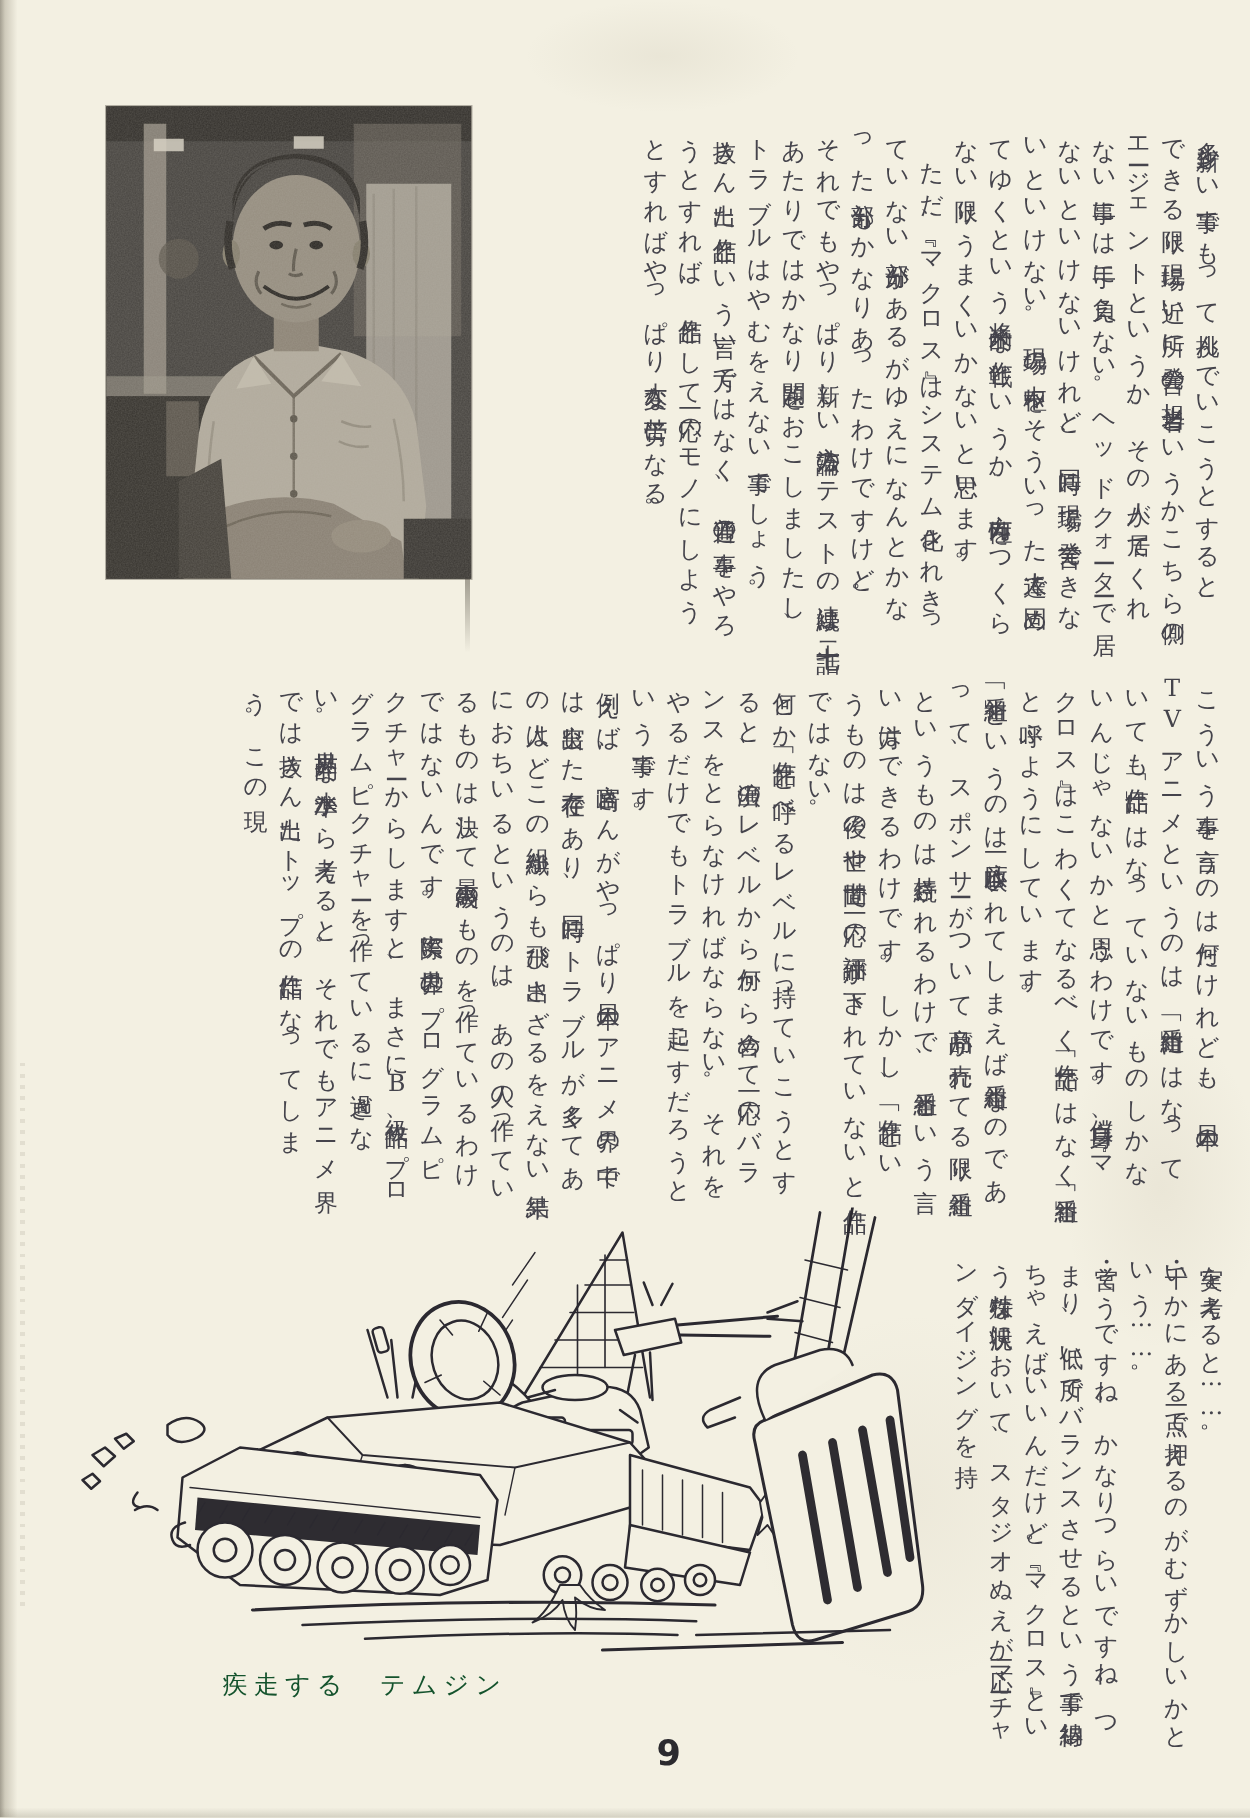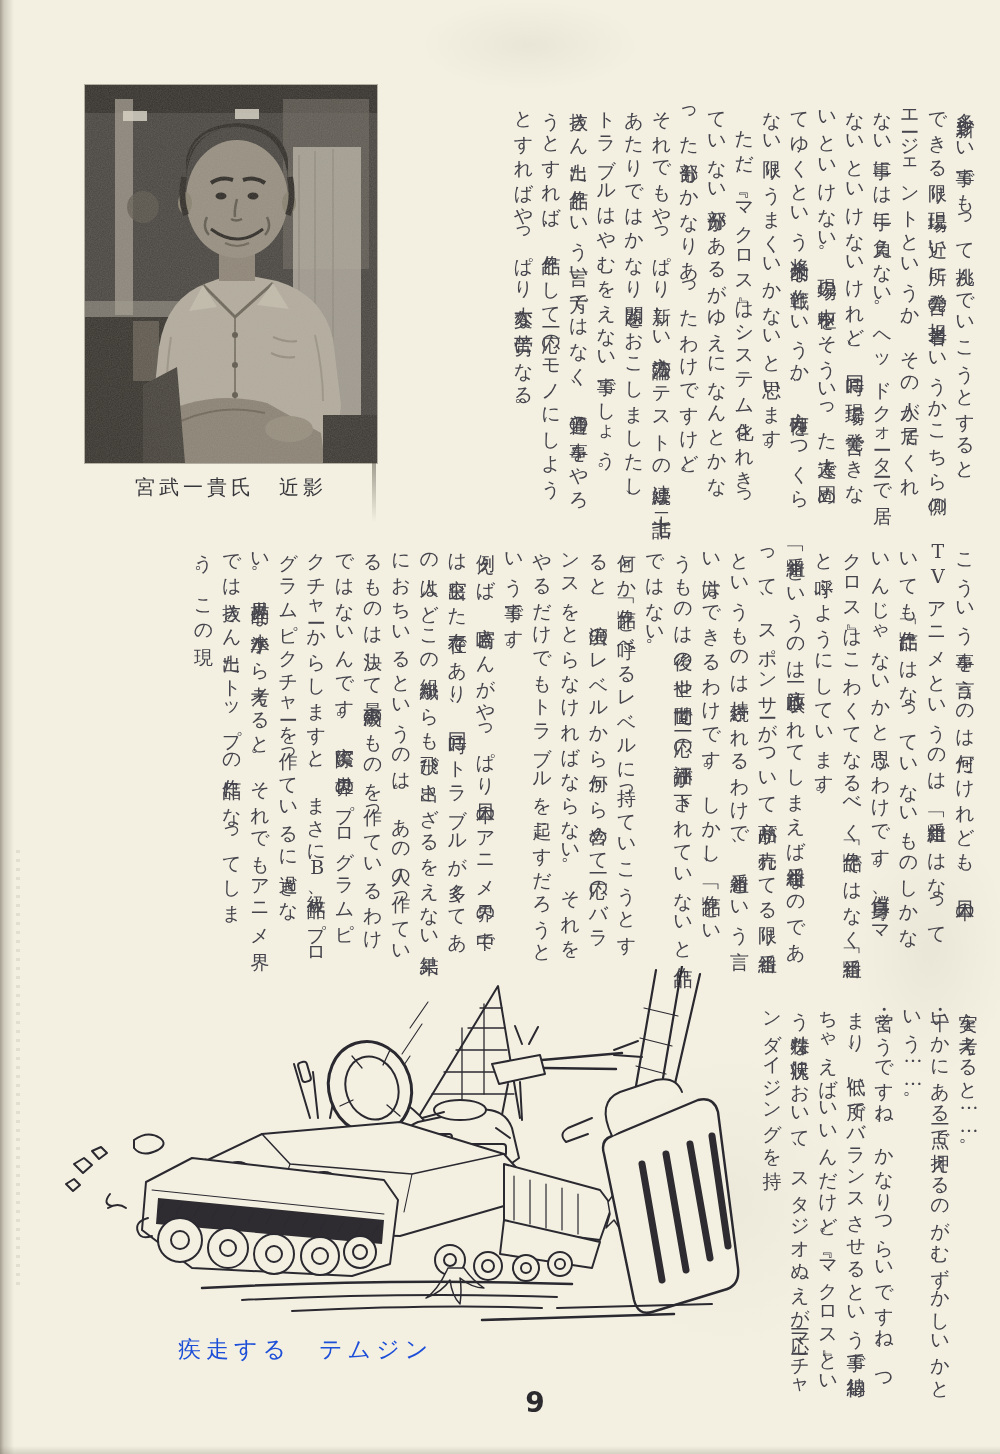--- a/index.html
+++ b/index.html
@@ -61,21 +61,21 @@
   .vtext p.indent{text-indent:1em;}
   .block1{left:383px;top:98px;width:596px;height:412px;font-size:19px;line-height:27.6px;letter-spacing:2.4px;}
   .block2{left:82px;top:540px;width:898px;height:418px;font-size:19px;line-height:28.2px;letter-spacing:2.6px;}
   .block3{left:735px;top:998px;width:248px;height:402px;font-size:19px;line-height:28px;letter-spacing:1.1px;}
 
   
   .tank-wrap{position:absolute;left:52px;top:966px;width:692px;height:362px;}
   .tank-wrap svg{display:block;width:100%;height:100%;}
   .tank-caption{
     position:absolute;left:178px;top:1334px;
-    font-size:23px;letter-spacing:5px;color:#1d4ed8;white-space:nowrap;
+    font-size:20px;letter-spacing:5px;color:#14532d;white-space:nowrap;
   }
 
   .page-number{
     position:absolute;left:70px;top:1386px;width:930px;
     text-align:center;
     font-family:"DejaVu Sans","Liberation Sans",sans-serif;
     font-weight:bold;font-size:28px;color:#2b2a2e;
   }
 </style>
 </head>
@@ -142,21 +142,20 @@
 
       <path d="M62 336 Q120 302 182 318 L236 348 L240 378 L62 378 Z" fill="#8a8174"></path>
       <ellipse cx="204" cy="344" rx="24" ry="13" fill="#958c7d"></ellipse>
       <path d="M96 336 q40 -18 84 -8" stroke="#6e6659" stroke-width="2" fill="none"></path>
       <rect x="238" y="330" width="54" height="48" fill="#3a3733"></rect>
       <path d="M58 300 L92 282 L100 378 L58 378 Z" fill="#44403a"></path>
 
       <rect x="0" y="0" width="292" height="378" filter="url(#pgrain)"></rect>
     </svg>
   </div>
-  <div class="photo-caption">宮武一貴氏　近影</div>
 
   <section class="vtext block1">
     <p>多少新しい事でもって挑んでいこうとすると、できる限り現場に近い所に発言の担当者というかこちら側のエージェントというか、その人が居てくれない事には手に負えない。ヘッドクォーターで居ないといけないけれど、同時に現場で発言できないといけない。現場の中枢をそういった人達で固めてゆくという将来的な作戦というか、方向性をつくらない限りうまくいかないと思います。</p>
     <p class="indent">ただ、『マクロス』はシステム化されきっていない部分があるがゆえになんとかなった部分もかなりあったわけですけど。それでもやっぱり新しい方法論のテストの連続は二十七話あたりではかなり問題をおこしましたし、トラブルはやむをえない事でしょう。</p>
     <p>抜きん出た作品という言い方ではなく、普通の事をやろうとすれば、作品として一応のモノにしようとすればやっぱり大変な苦労になる。</p>
   </section>
 
   <section class="vtext block2">
     <p>こういう事を言うのは何だけれども、日本のTVアニメというのは、「番組」にはなっていても「作品」にはなっていないものしかないんじゃないかと思うわけです。僕自身、『マクロス』はこわくてなるべく「作品」ではなく「番組」と呼ぶようにしています。</p>
     <p>「番組」というのは一応放映されてしまえば番組なのであって、スポンサーがついて商品が売れてる限り番組というものは持続されるわけで、番組という言い方はできるわけです。しかし、「作品」というものは後の世や世間で一応の評価が下されていないと作品ではない。</p>

